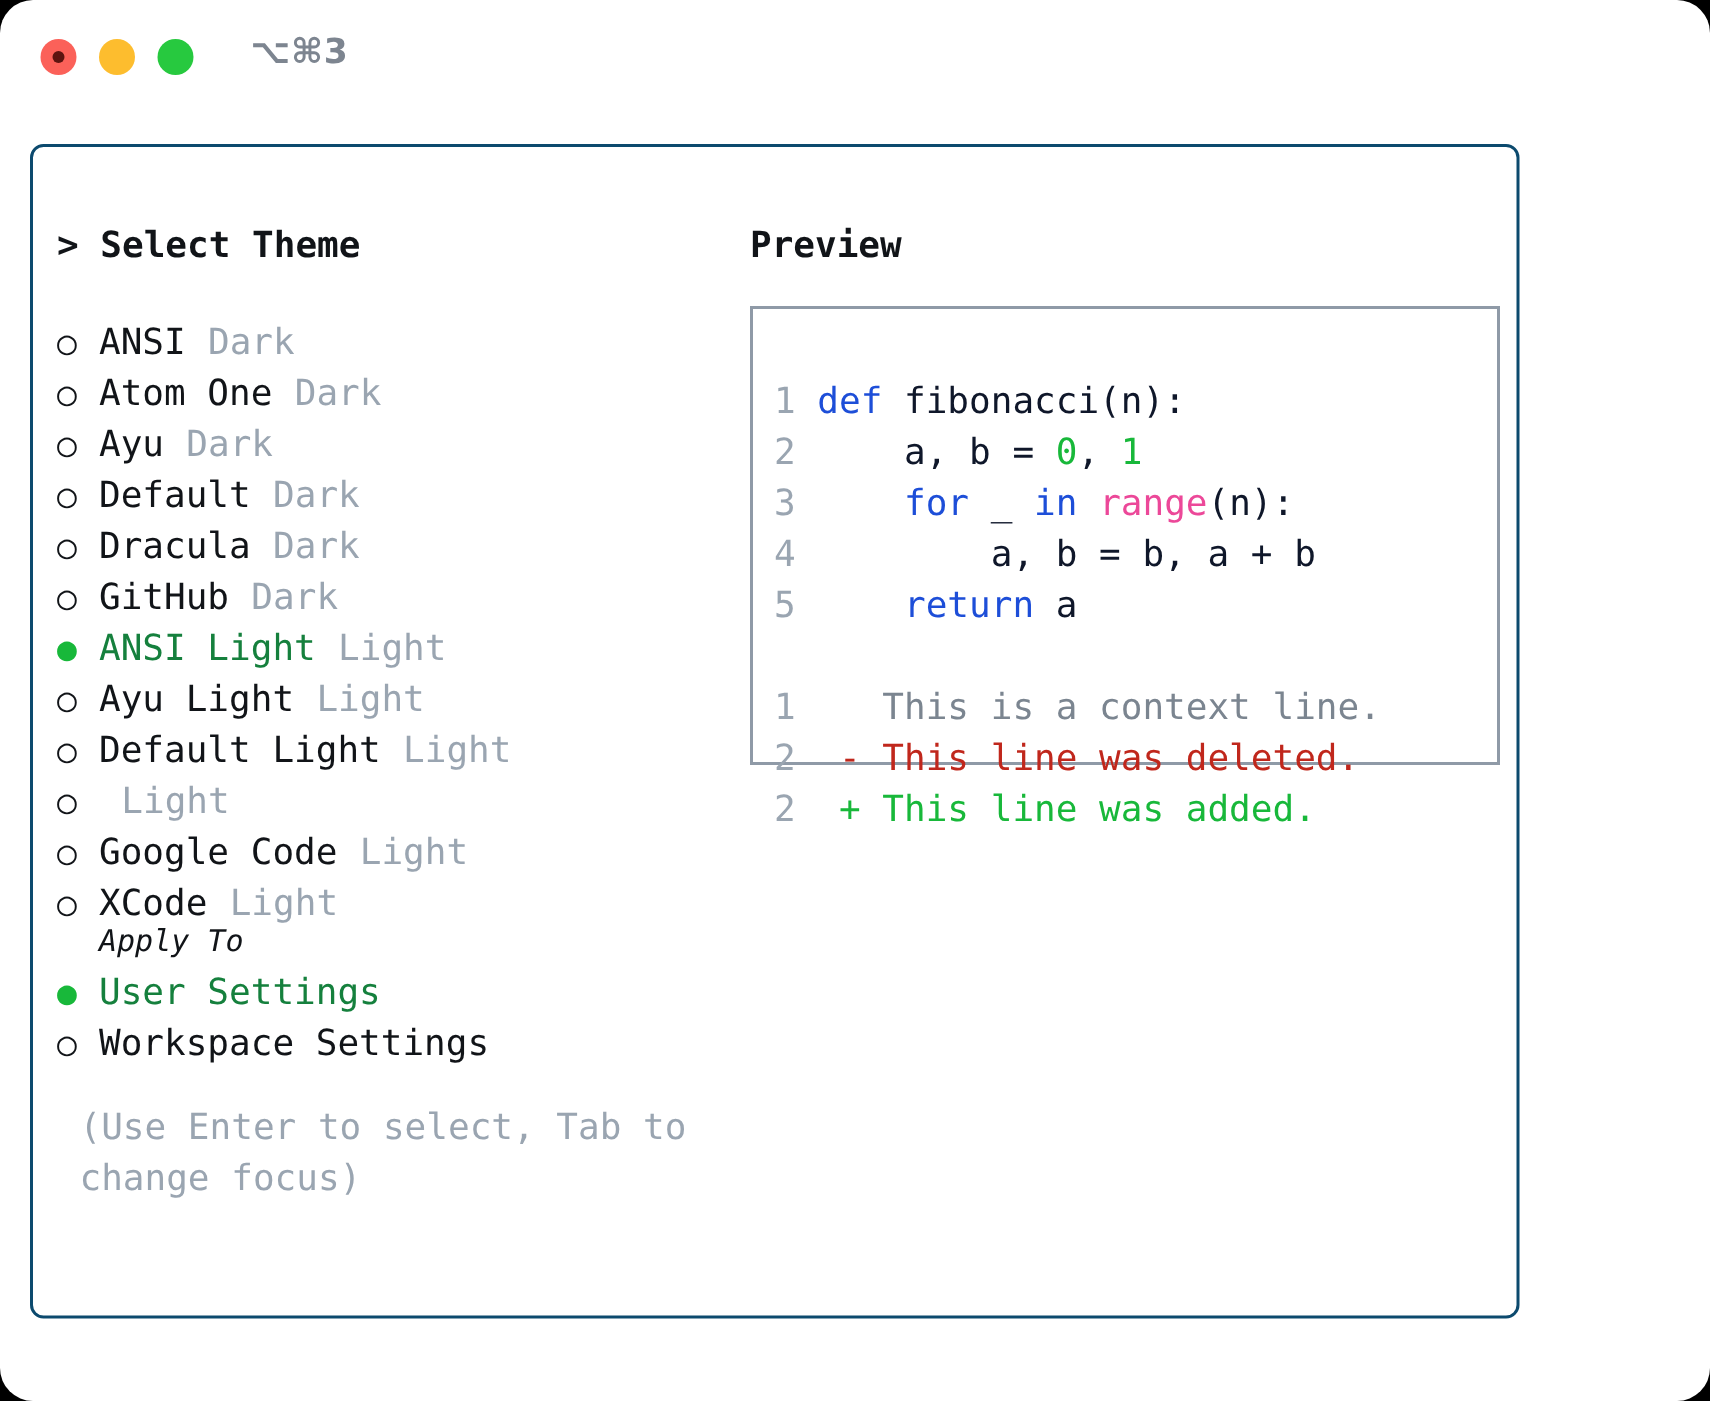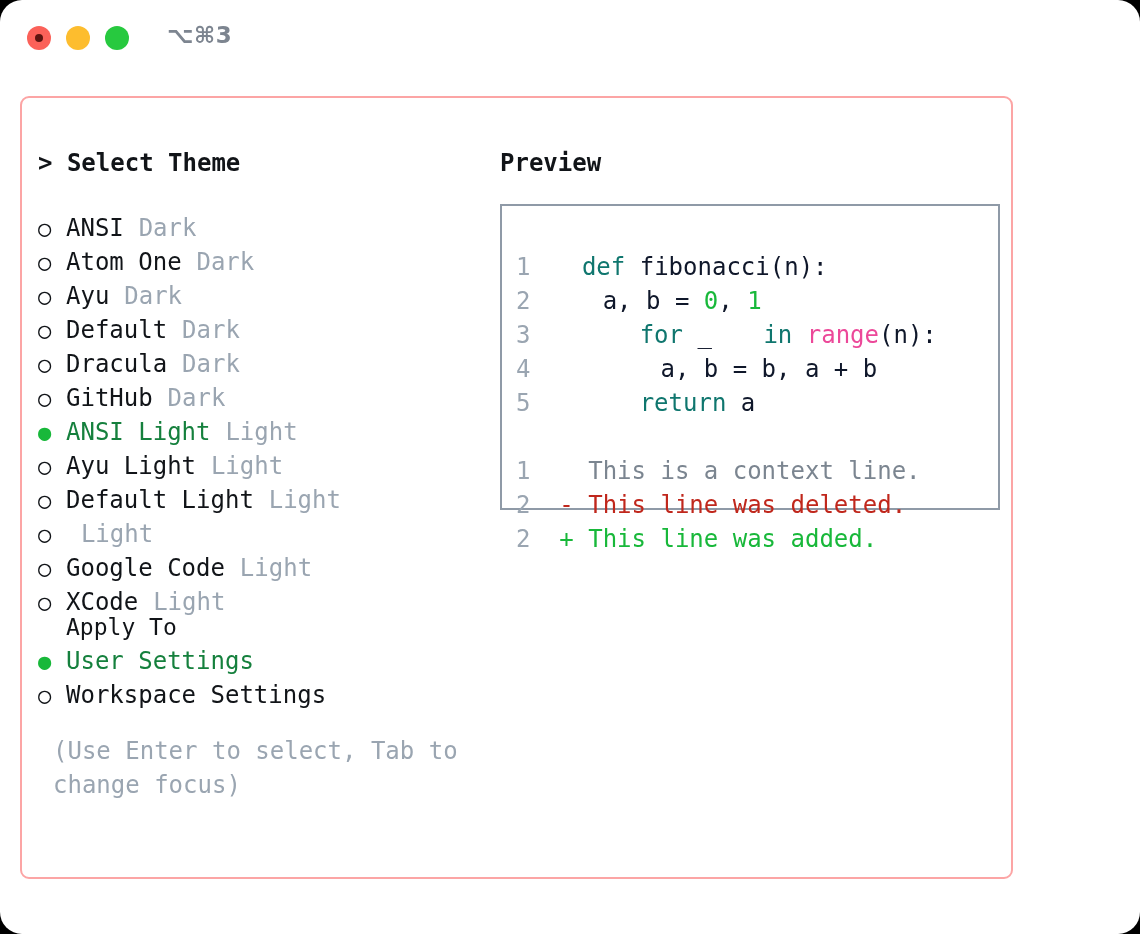--- a/index.html
+++ b/index.html
@@ -72,21 +72,21 @@
     white-space: pre;
   }
 
   
   .panel {
     position: absolute;
     left: 20px;
     top: 96px;
     width: 993px;
     height: 783px;
-    border: 2px solid #fca5a5;
+    border: 2px solid #0c4a6e;
     border-radius: 9px;
     box-sizing: border-box;
     background: #ffffff;
   }
 
   .cols {
     position: absolute;
     left: 0; top: 0;
     width: 100%;
     height: 100%;
@@ -107,26 +107,27 @@
   }
 
   .section-head {
     font-size: 24px;
     font-weight: bold;
     color: #111418;
     line-height: 34px;
     white-space: pre;
   }
   .section-head-plain {
-    font-size: 23px;
+    font-size: 20px;
     font-weight: normal;
     color: #111418;
     line-height: 34px;
     white-space: pre;
     padding-left: 28px;
+    font-style: italic;
   }
 
   .opt-list { margin: 0; padding: 0; }
 
   .opt {
     display: flex;
     align-items: baseline;
     height: 34px;
     line-height: 34px;
     font-size: 24px;
@@ -183,21 +184,21 @@
     white-space: pre;
     display: block;
   }
   .ln {
     color: #9aa5b1;
     display: inline-block;
     width: 1ch;
     text-align: right;
     margin-right: 1ch;
   }
-  .kw  { color: #0f766e; margin-left: 37px; }
+  .kw  { color: #1d4ed8; }
   .fn  { color: #ec4899; }
   .num { color: #18b83a; }
   .id  { color: #0f172a; }
   .blank-line { height: 34px; }
 
   .diff-ctx { color: #7b8590; }
   .diff-del { color: #c0271c; }
   .diff-add { color: #18b83a; }
 </style>
 </head>

